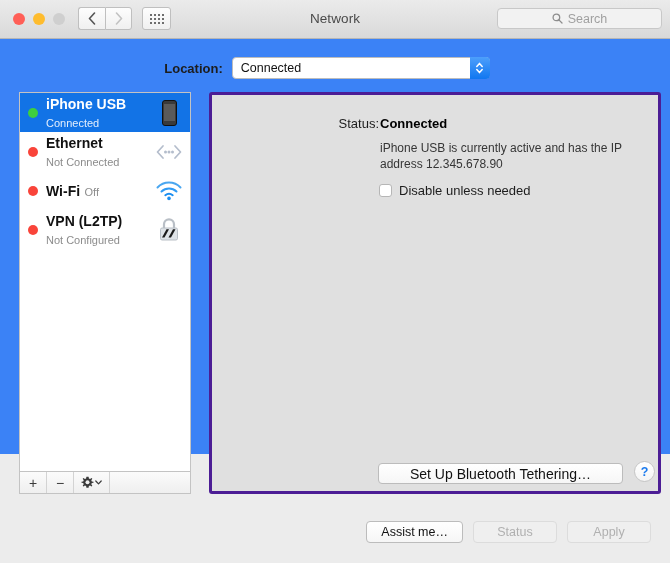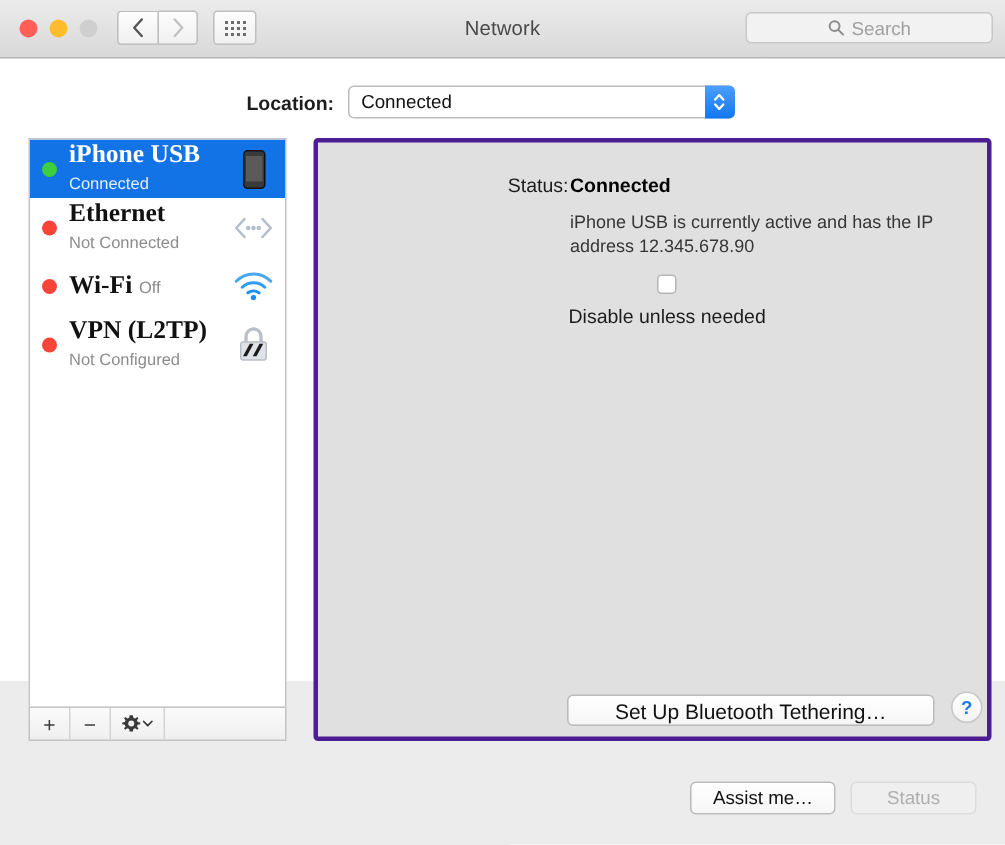--- a/index.html
+++ b/index.html
@@ -11,21 +11,21 @@
     height: 563px;
     background: #ececec;
     font-family: "Liberation Sans", sans-serif;
     -webkit-font-smoothing: antialiased;
     overflow: hidden;
   }
   .window {
     position: relative;
     width: 670px;
     height: 454px;
-    background: #ffffff;
+    background: #3b82f6;
     box-sizing: border-box;
   }
 
   
   .titlebar {
     position: relative;
     height: 39px;
     background: linear-gradient(to bottom, #ebebeb 0%, #d9d9d9 100%);
     border-bottom: 1px solid #b6b6b6;
     box-sizing: border-box;
@@ -188,26 +188,25 @@
   .dot {
     width: 10px; height: 10px;
     border-radius: 50%;
     flex: 0 0 auto;
     margin-right: 8px;
   }
   .dot.green { background: #3ecf3e; }
   .dot.red   { background: #f9443a; }
   .stext { flex: 1 1 auto; min-width: 0; }
   .sname {
-    font-size: 17px;
+    font-size: 14px;
     font-weight: 700;
     color: #111;
     line-height: 14px;
     white-space: nowrap;
-    font-family: Liberation Serif, serif;
   }
   .sstatus {
     font-size: 11px;
     color: #8c8c8c;
     line-height: 13px;
     white-space: nowrap;
   }
   .srow.selected .sname   { color: #ffffff; }
   .srow.selected .sstatus { color: #e4eefc; }
   .sicon {
@@ -287,21 +286,20 @@
     color: #363636;
     line-height: 16px;
   }
   .checkrow {
     position: absolute;
     left: 167px;
     top: 88px;
     display: flex;
     align-items: center;
     gap: 7px;
-    flex-direction: column;
   }
   .checkbox {
     width: 13px; height: 13px;
     background: #fff;
     border: 1px solid #b6b6b6;
     border-radius: 3px;
     box-sizing: border-box;
   }
   .checklabel { font-size: 13px; color: #1d1d1d; }
 
@@ -554,15 +552,16 @@
       <span class="checklabel">Disable unless needed</span>
     </div>
 
     <div class="tether-btn">Set Up Bluetooth Tethering…</div>
     <div class="help-btn">?</div>
   </div>
 
   <div class="footer">
     <div class="btn">Assist me…</div>
     <div class="btn disabled">Status</div>
+    <div class="btn disabled">Apply</div>
   </div>
 
 </div>
 
 </body></html>

